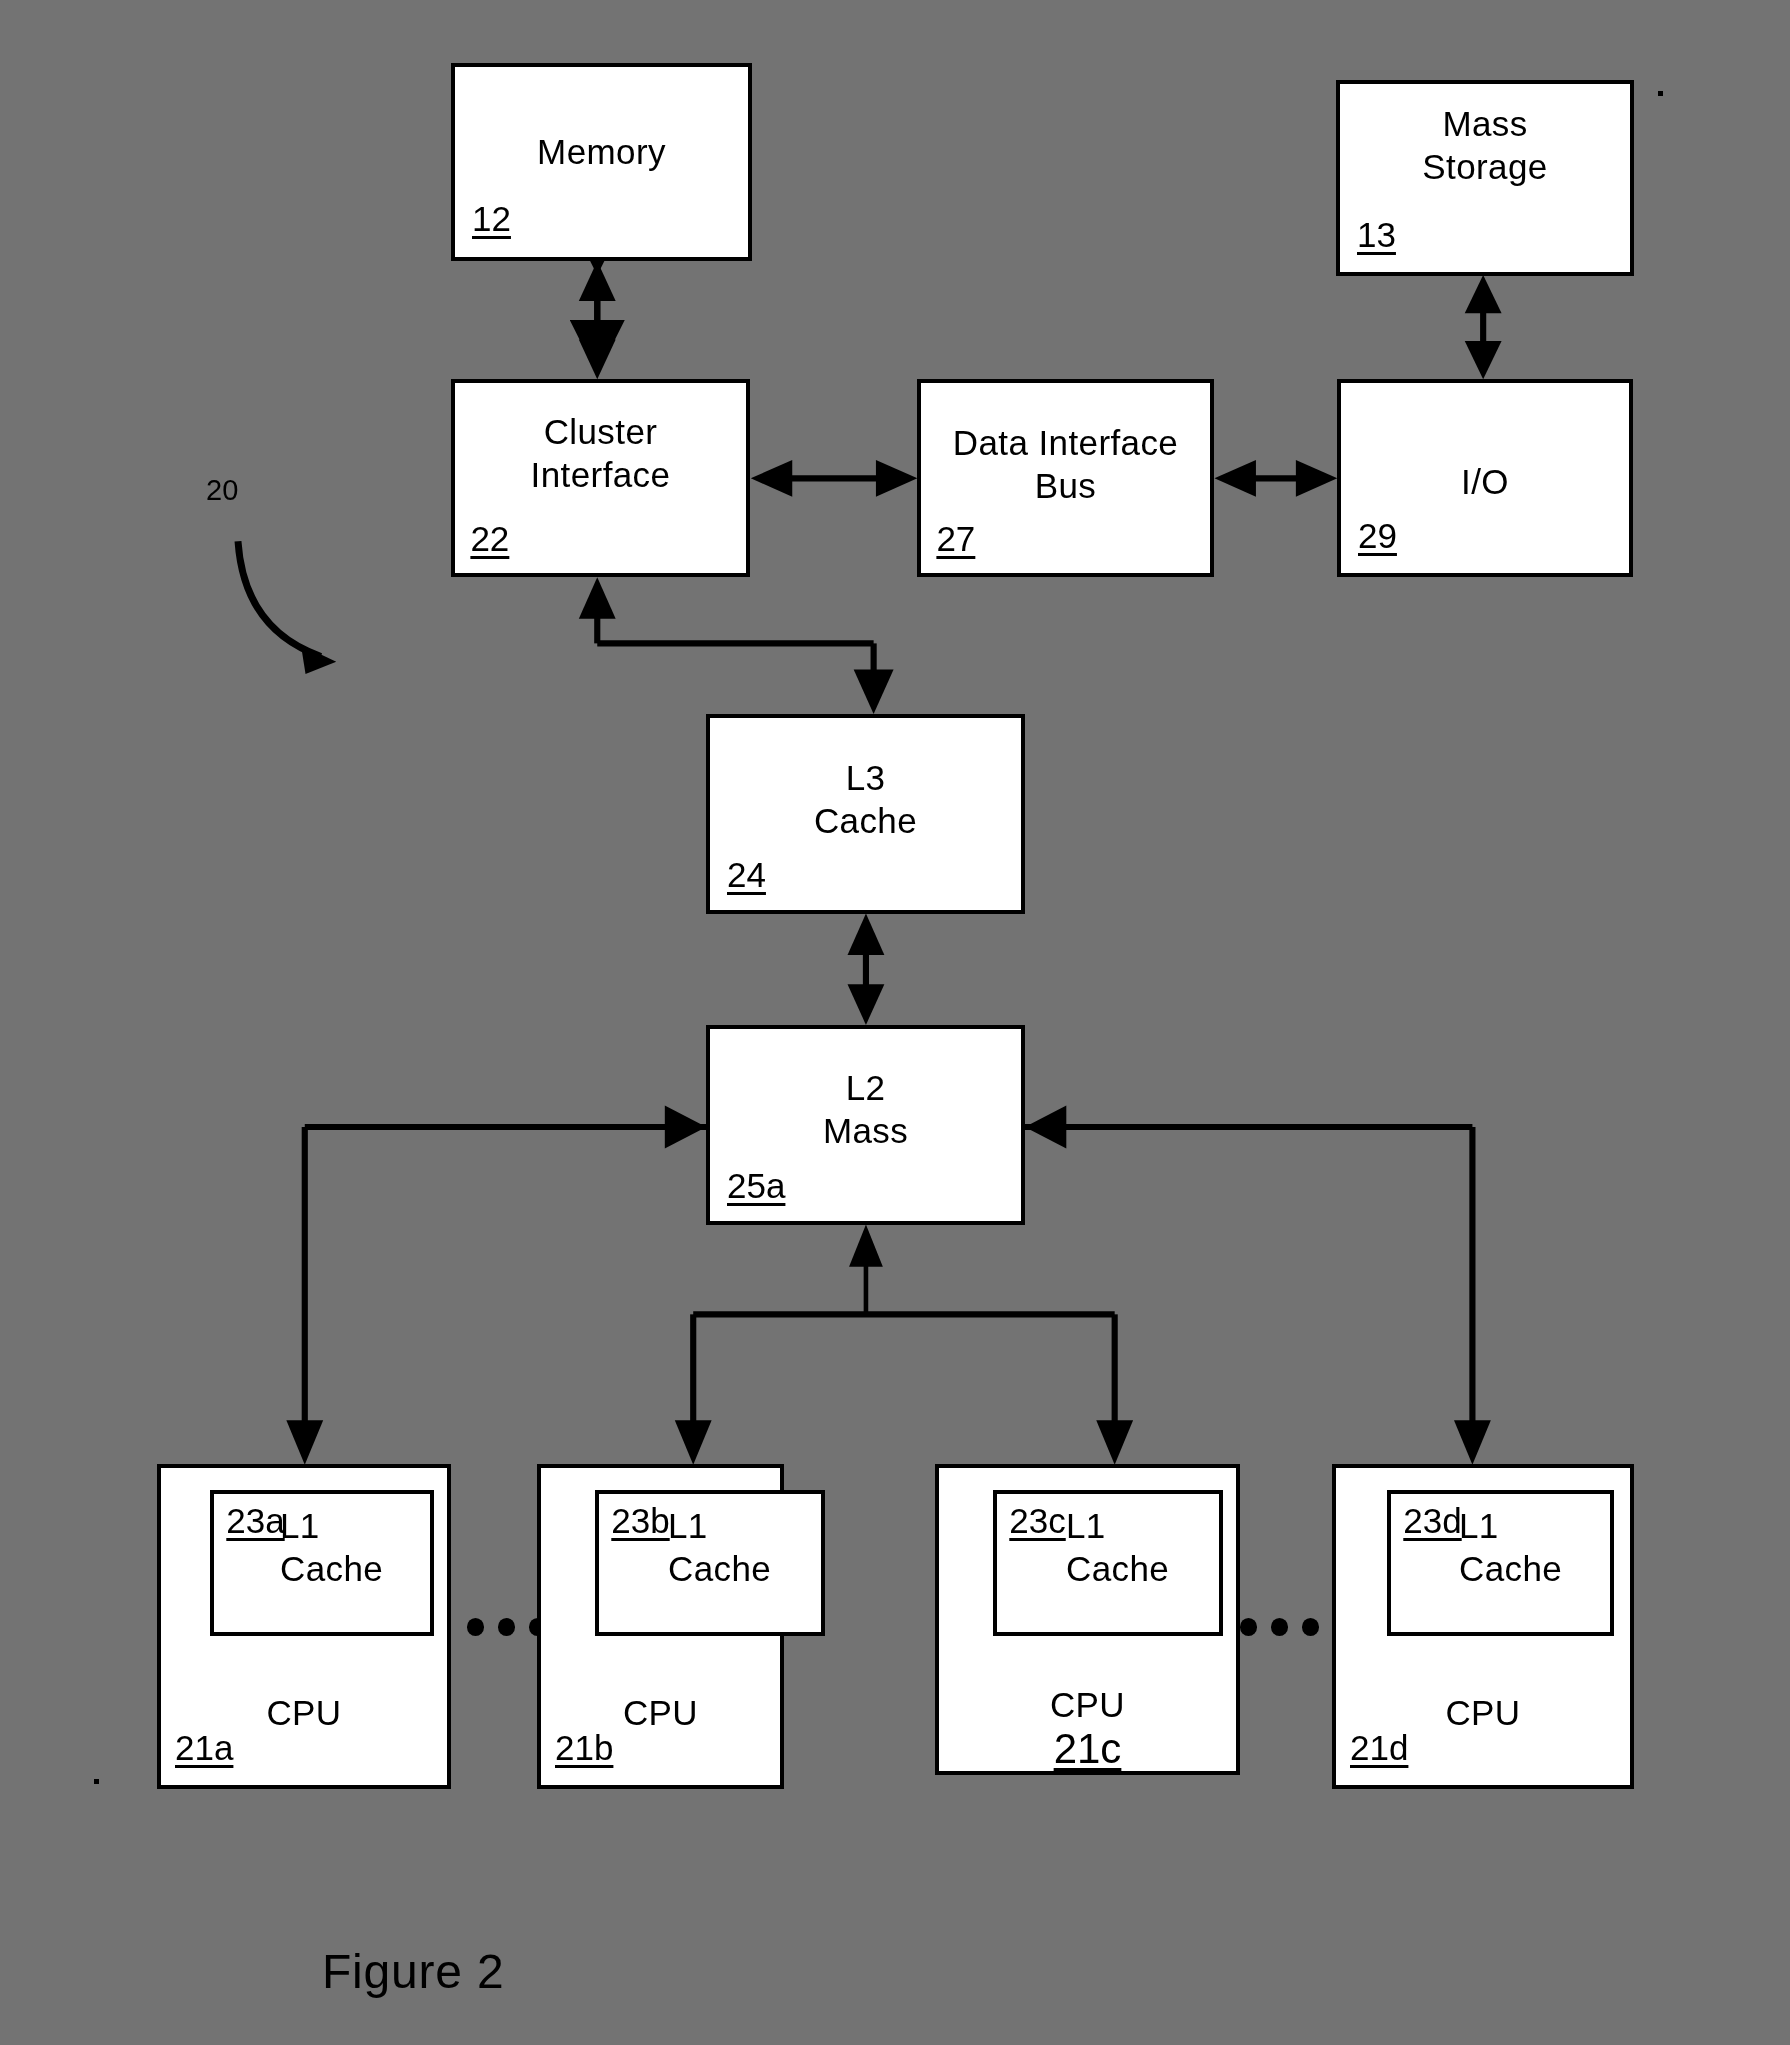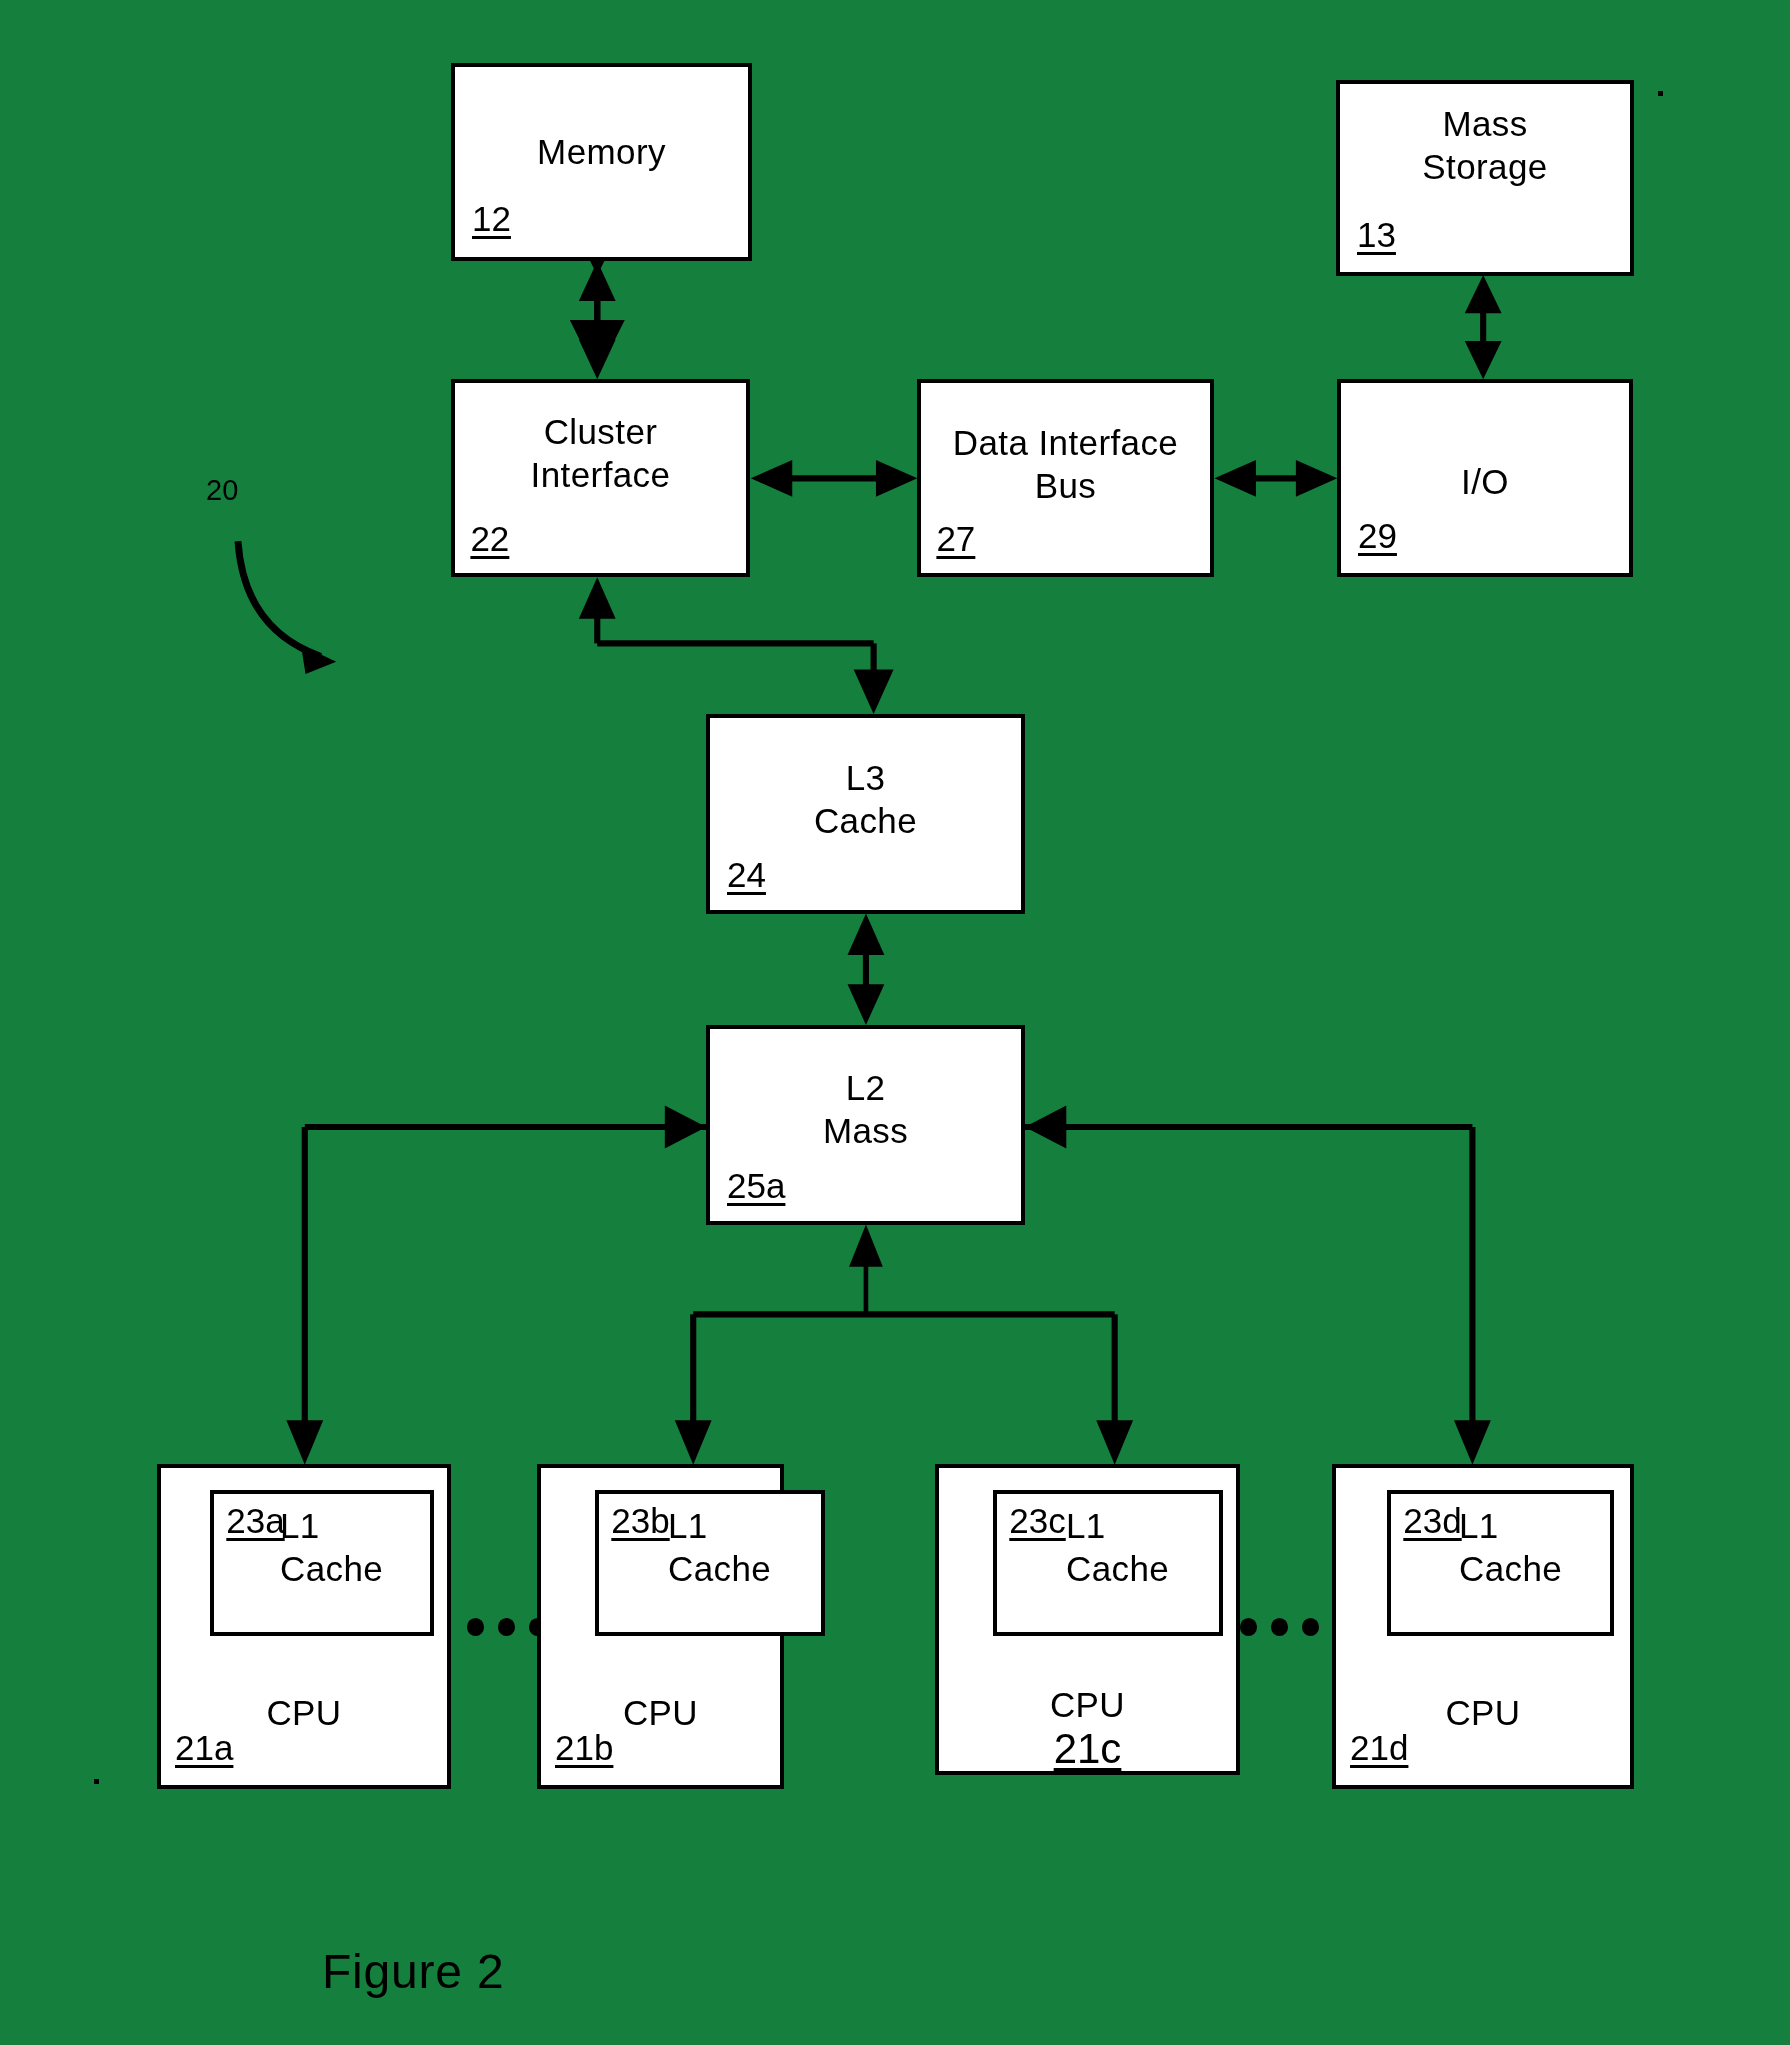--- a/index.html
+++ b/index.html
@@ -9,21 +9,21 @@
     background: #ffffff;
   }
   body {
     font-family: "Liberation Sans", sans-serif;
     color: #000000;
   }
   #canvas {
     position: relative;
     width: 1791px;
     height: 2046px;
-    background: #15803d;
+    background: #737373;
     overflow: hidden;
   }
   
   .box {
     position: absolute;
     box-sizing: border-box;
     border: 4.6px solid #000000;
     background: #ffffff;
   }
   .inner-box {

